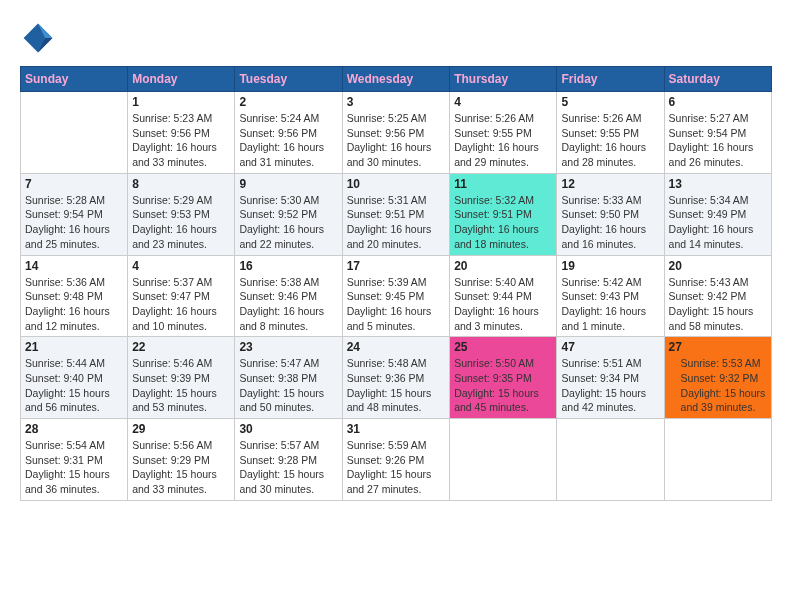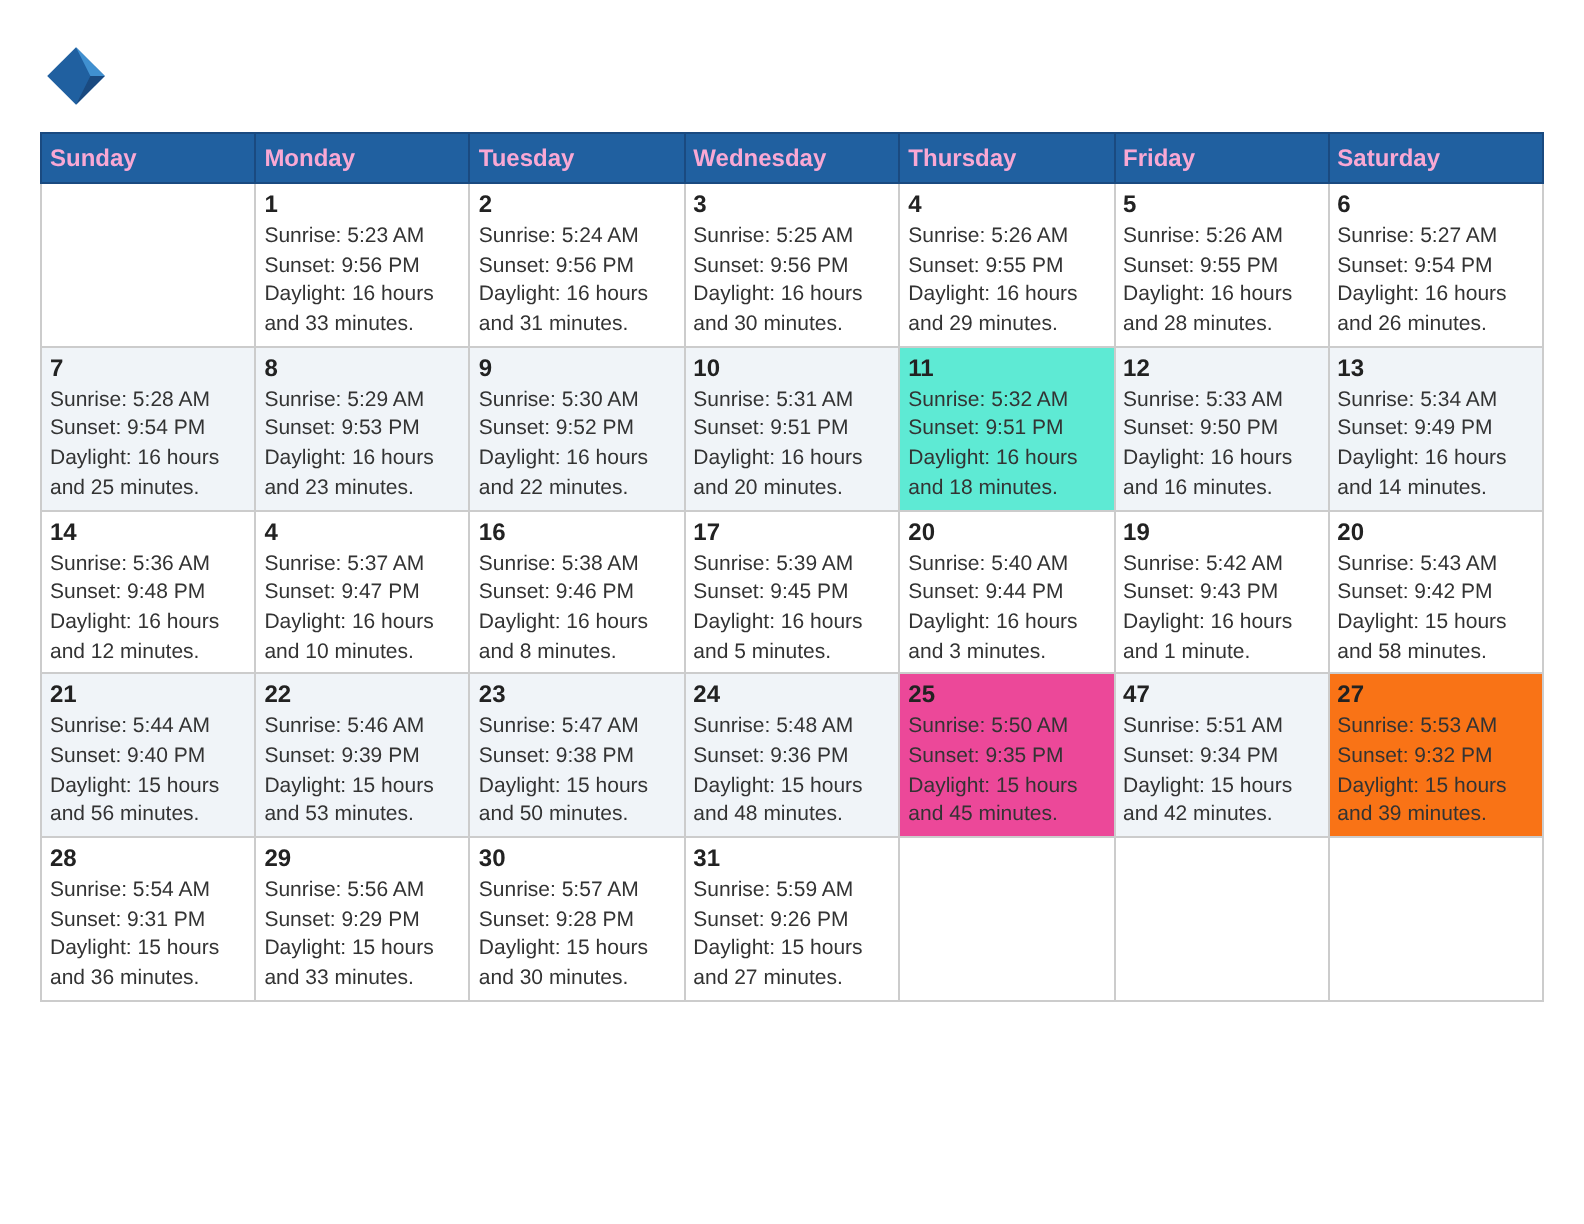--- a/index.html
+++ b/index.html
@@ -305,21 +305,21 @@
         </td>
         <td style="background: rgb(240, 244, 248);">
           <span class="day-num">47</span>
           <div class="day-info" style="white-space: pre-line;">Sunrise: 5:51 AM
 Sunset: 9:34 PM
 Daylight: 15 hours
 and 42 minutes.</div>
         </td>
         <td style="background: #f97316;">
           <span class="day-num">27</span>
-          <div class="day-info" style="white-space: pre-line;">Sunrise: 5:53 AM
+          <div class="day-info" style="white-space: pre-line; margin-left: 12px;">Sunrise: 5:53 AM
 Sunset: 9:32 PM
 Daylight: 15 hours
 and 39 minutes.</div>
         </td>
       </tr>
       <tr>
         <td>
           <span class="day-num">28</span>
           <div class="day-info" style="white-space: pre-line;">Sunrise: 5:54 AM
 Sunset: 9:31 PM

